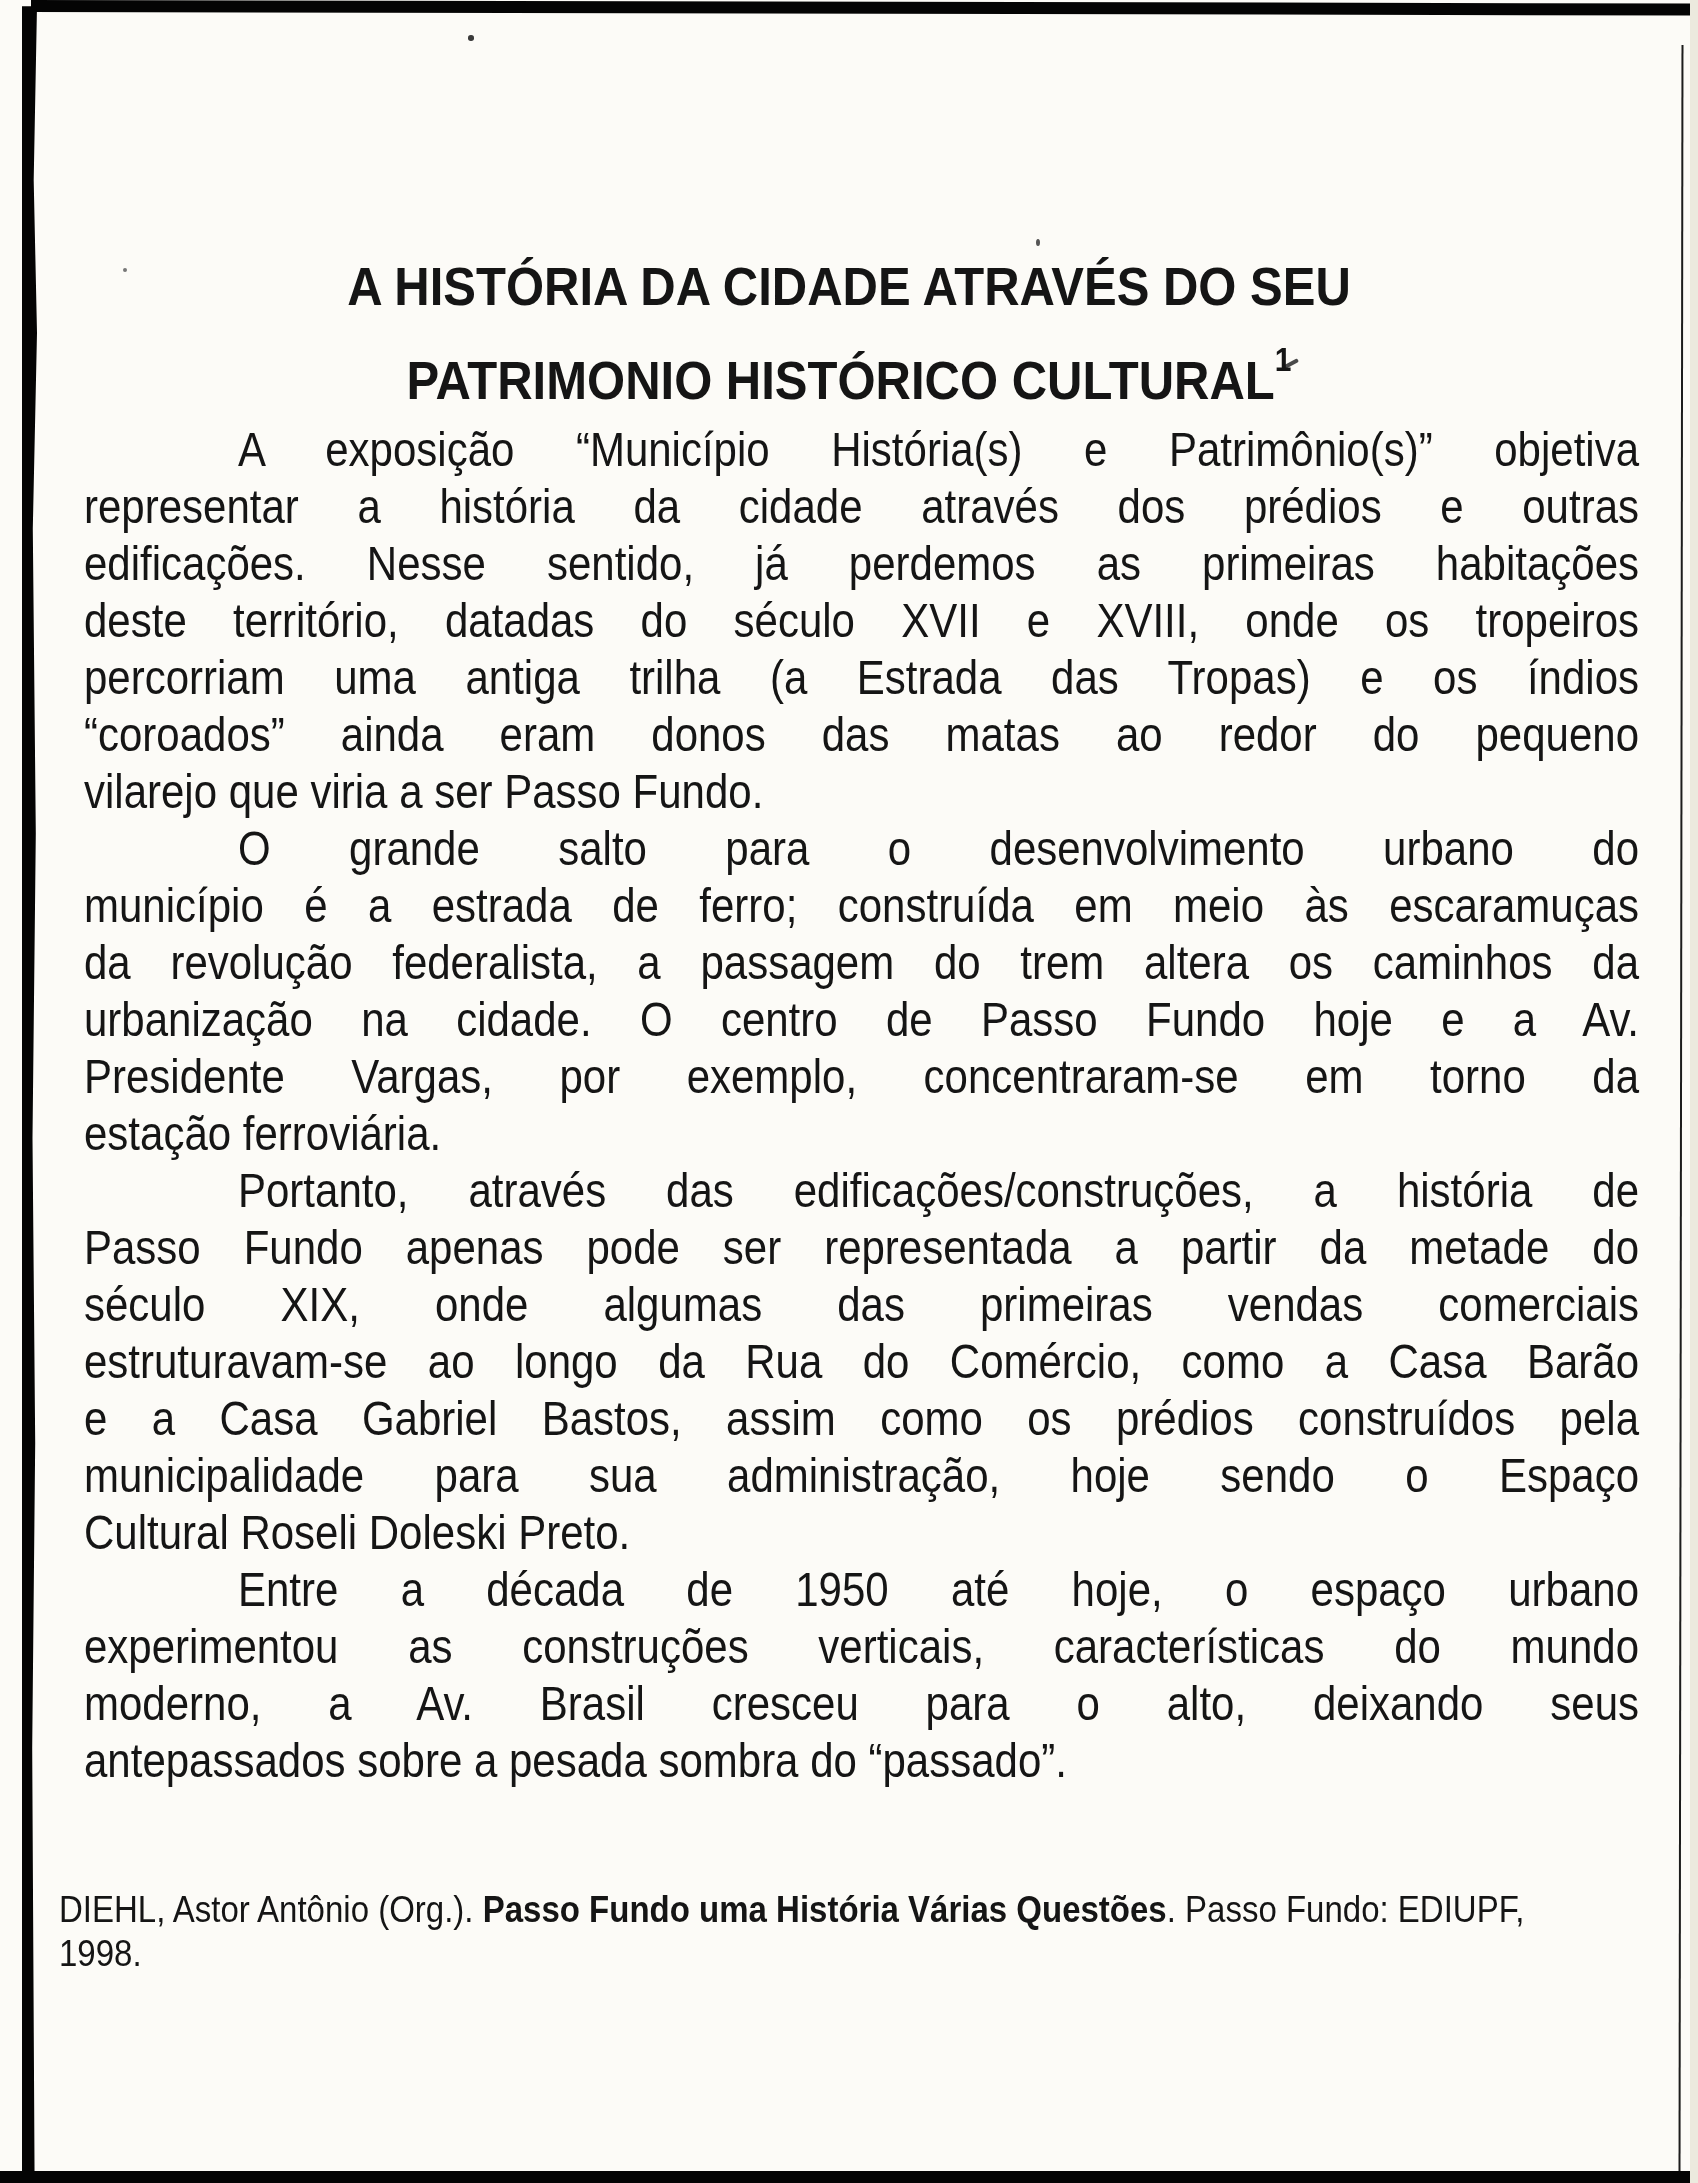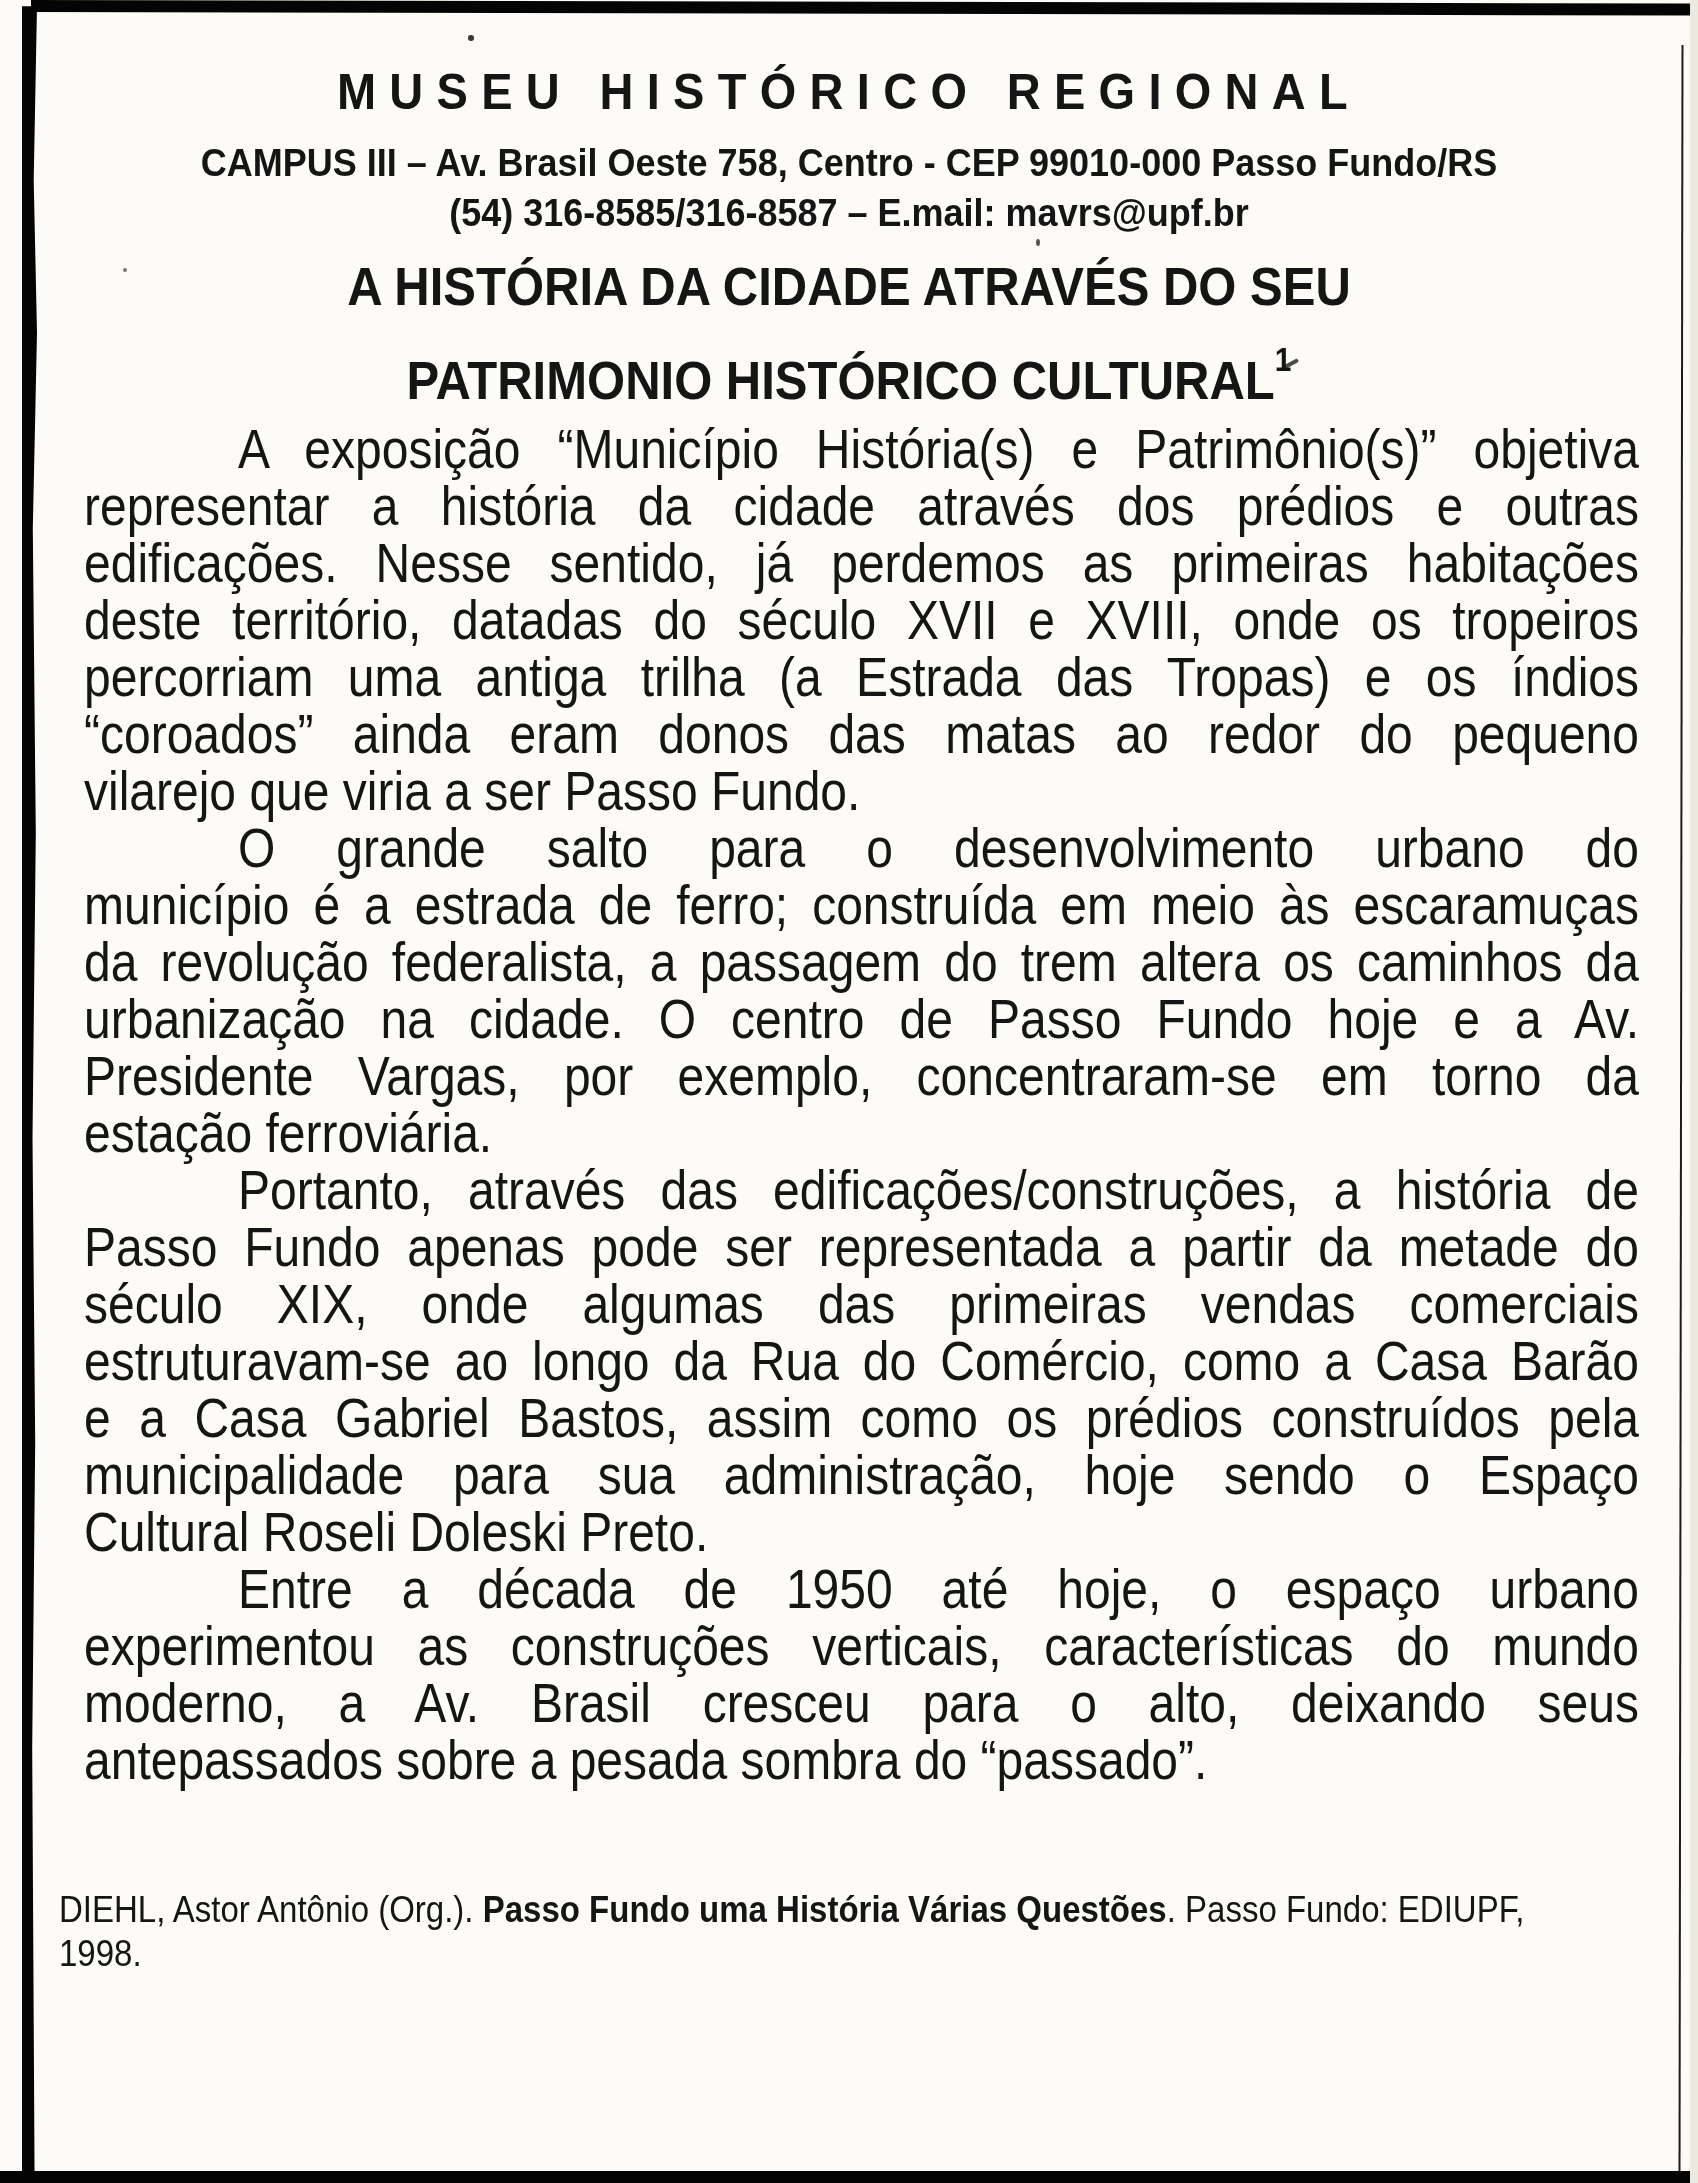--- a/index.html
+++ b/index.html
@@ -25,21 +25,21 @@
   
   .letterhead{position:absolute;left:67px;top:0;width:1564px;text-align:center;}
   .museum-name{margin-top:64px;font-size:47px;font-weight:bold;letter-spacing:13.3px;white-space:nowrap;transform:scaleY(1.08);}
   .addr-line{margin-top:23.4px;font-size:36px;font-weight:bold;white-space:nowrap;transform:scaleY(1.06);}
   .contact-line{margin-top:7.8px;font-size:36px;font-weight:bold;white-space:nowrap;transform:scaleY(1.06);}
   
   .doc-title{position:absolute;left:67px;top:257px;width:1564px;text-align:center;
     font-size:49px;font-weight:bold;line-height:67px;transform:scaleY(1.08);}
   .doc-title sup{font-size:30px;vertical-align:26.5px;font-weight:bold;}
   
-  .doc-body{position:absolute;left:84px;top:421px;width:1555px;font-size:48px;}
+  .doc-body{position:absolute;left:84px;top:421px;width:1555px;font-size:42px;}
   .bodyline{
     line-height:57px;height:57px;
     text-align:justify;text-align-last:justify;
     transform:scaleY(1.16);transform-origin:50% 55%;
   }
   .bodyline.first{padding-left:154px;}
   .bodyline.last{text-align-last:left;}
   
   .footnotes{position:absolute;left:59px;top:1888px;width:1622px;font-size:33px;}
   .fline{line-height:44px;height:44px;white-space:nowrap;transform:scaleY(1.1);transform-origin:0 55%;}
@@ -54,25 +54,20 @@
   <div class="bar bar-top"></div>
   <div class="bar bar-left"></div>
   <div class="bar bar-bottom"></div>
   <div class="line-right"></div>
   <div class="edge-right"></div>
   <div class="speck speck-a"></div>
   <div class="speck speck-b"></div>
   <div class="speck speck-c"></div>
   <div class="speck speck-d"></div>
 
-  <header class="letterhead">
-    <div class="museum-name">MUSEU HISTÓRICO REGIONAL</div>
-    <div class="addr-line">CAMPUS III – Av. Brasil Oeste 758, Centro - CEP 99010-000 Passo Fundo/RS</div>
-    <div class="contact-line">(54) 316-8585/316-8587 – E.mail: mavrs@upf.br</div>
-  </header>
 
   <div class="doc-title">
     <div><span>A HISTÓRIA DA CIDADE ATRAVÉS DO SEU</span></div>
     <div><span>PATRIMONIO HISTÓRICO CULTURAL</span><sup>1</sup></div>
   </div>
 
   <main class="doc-body" id="doc-body">
       <div>
         <div class="bodyline first">A exposição “Município História(s) e Patrimônio(s)” objetiva</div>
         <div class="bodyline">representar a história da cidade através dos prédios e outras</div>

